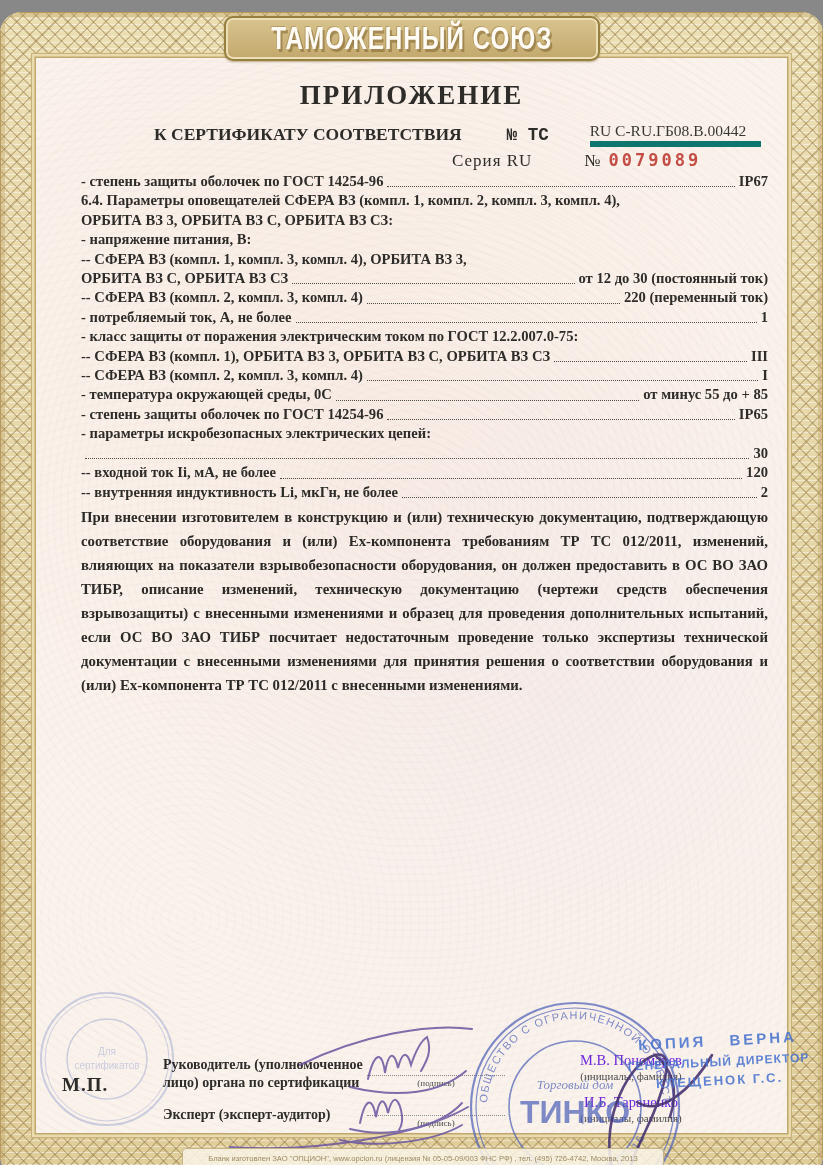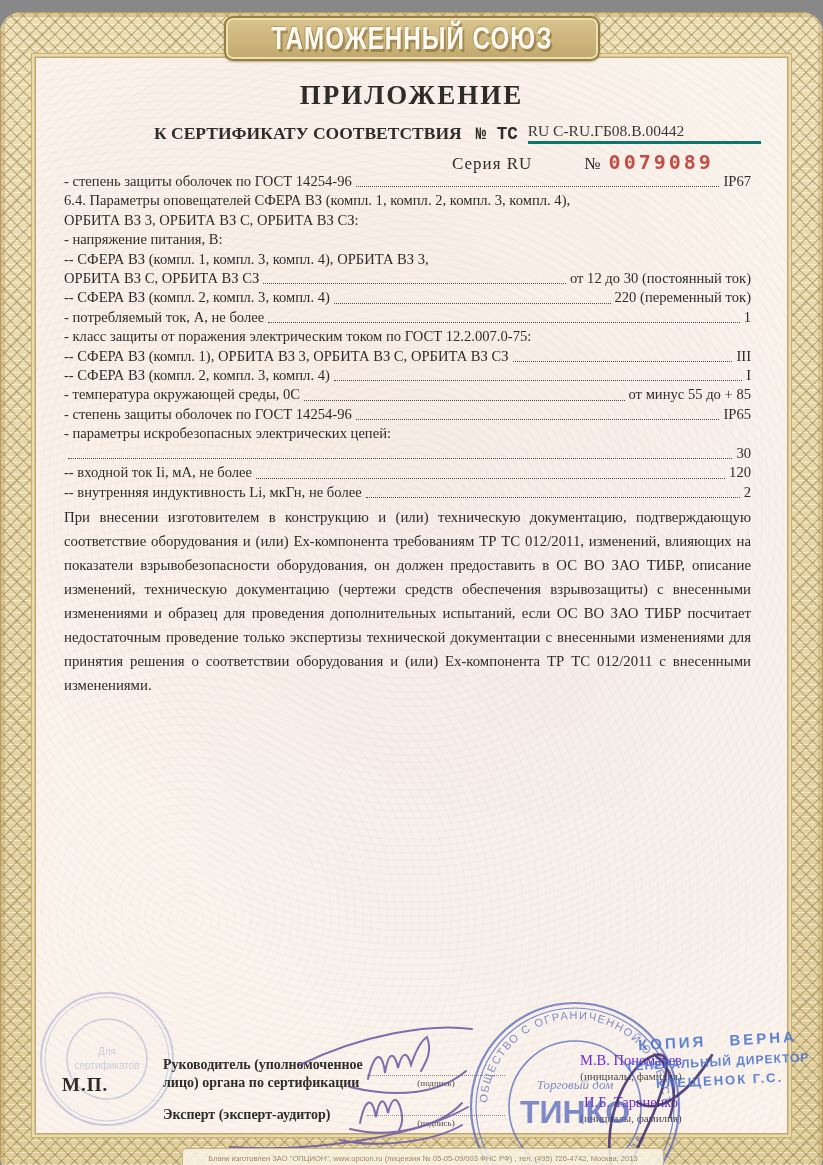--- a/index.html
+++ b/index.html
@@ -44,39 +44,39 @@
     transform:scale(.97,1.25);white-space:nowrap;
     text-shadow:2px 2px 0 rgba(130,100,50,.55), -1px -1px 0 rgba(130,100,50,.35);
   }
   
   .doc-title{
     position:absolute;top:68px;left:0;right:0;text-align:center;
     font-size:27px;font-weight:bold;letter-spacing:2px;
   }
   .cert-line{
     position:absolute;top:110px;left:154px;right:62px;
-    display:flex;align-items:flex-end;
+    display:flex;align-items:center;gap:31px;
   }
   .cert-line .cap{font-size:17.5px;font-weight:bold;white-space:nowrap;}
   .cert-line .pre{font-size:17.5px;font-weight:bold;margin-left:14px;white-space:nowrap;font-family:Liberation Mono, monospace;}
   .cert-line .num{
     flex:1;margin-left:10px;font-size:15.5px;color:#3a3733;
-    border-bottom:3px solid #0f766e;padding-bottom:1px;white-space:nowrap;
+    border-bottom:6px solid #0f766e;padding-bottom:1px;white-space:nowrap;
   }
   .series-line{
     position:absolute;top:138px;left:452px;display:flex;align-items:baseline;
   }
   .series-line .cap{font-size:17px;letter-spacing:1px;}
   .series-line .no{font-size:17px;margin-left:52px;}
   .series-line .digits{
     font-family:"DejaVu Sans Mono","Liberation Mono",monospace;
-    font-size:20px;font-weight:bold;letter-spacing:3px;color:#c44d45;margin-left:8px;
-  }
-  
-  .body-block{position:absolute;top:160px;left:64px;width:687px;}
+    font-size:17px;font-weight:bold;letter-spacing:3px;color:#c44d45;margin-left:8px;
+  }
+  
+  .body-block{position:absolute;top:160px;left:81px;width:687px;font-weight:bold;}
   .spec-row{display:flex;align-items:baseline;font-size:14.6px;line-height:19.4px;white-space:nowrap;}
   .spec-row .lbl{white-space:pre-wrap;}
   .spec-row .dots{
     flex:1 1 auto;min-width:10px;margin:0 4px;align-self:flex-end;
     border-bottom:1.6px dotted #4c4a46;margin-bottom:4px;height:1px;
   }
   .spec-row .val{white-space:nowrap;}
   .para{
     margin-top:3px;font-size:14.8px;line-height:24px;text-align:justify;
     color:#2c2a27;

